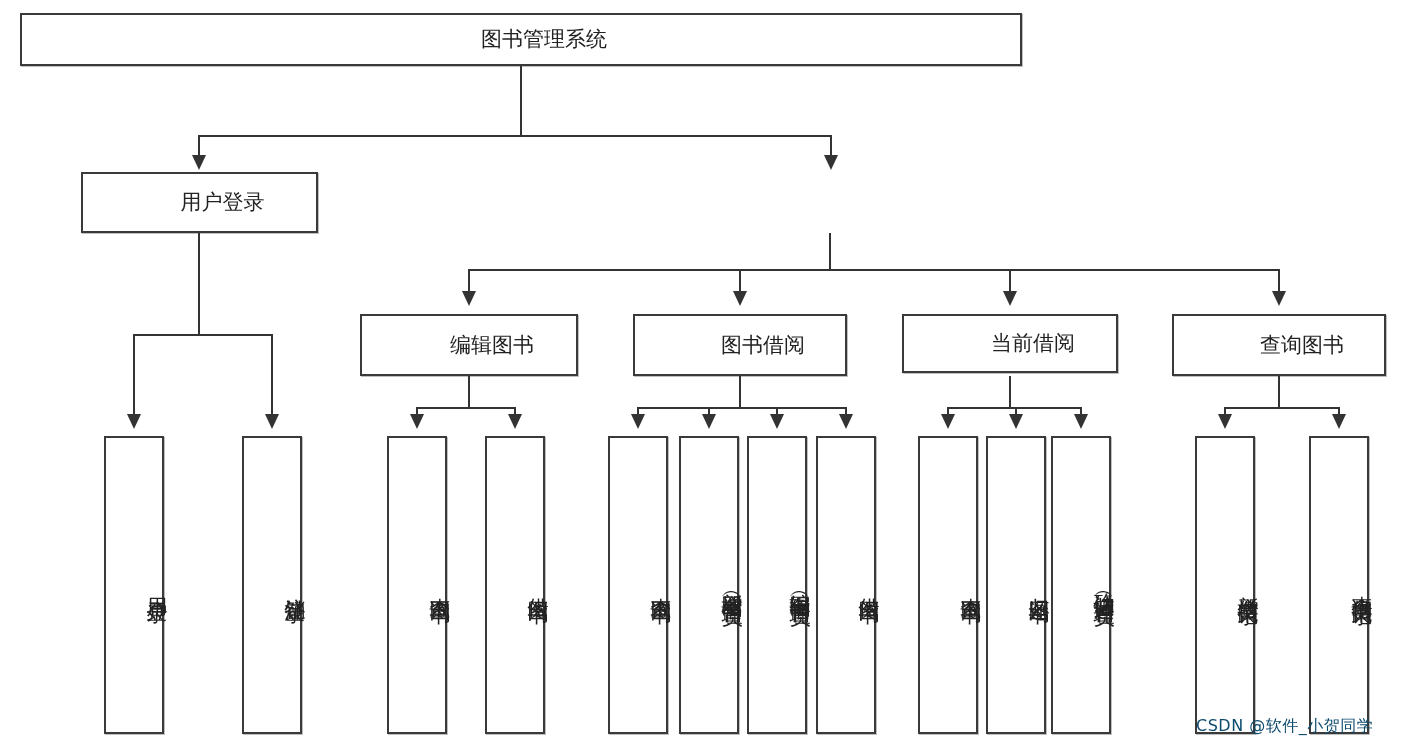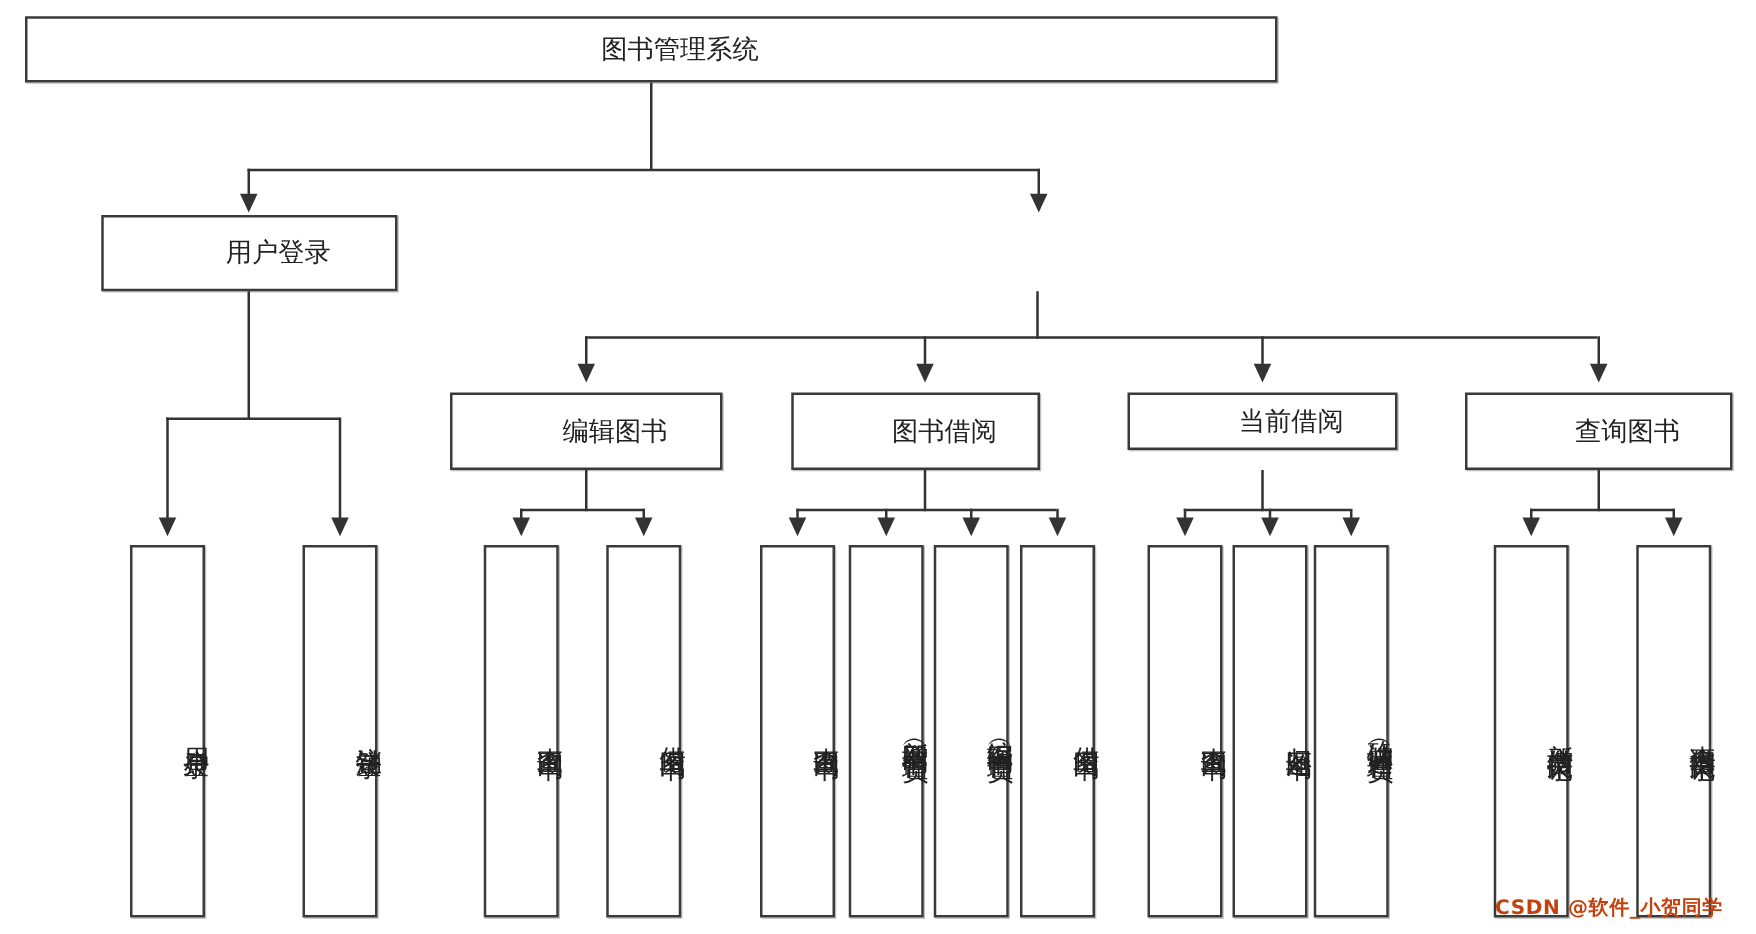--- a/index.html
+++ b/index.html
@@ -42,24 +42,23 @@
   .arrow{
     position:absolute;
     width:0;height:0;
     border-left:7px solid transparent;
     border-right:7px solid transparent;
     border-top:15px solid #333;
   }
   .watermark{
     position:absolute;
     font-size:16px;
-    color:#c2410c;
+    color:#0c4a6e;
     white-space:nowrap;
     letter-spacing:0.5px;
-    font-weight:bold;
   }
 </style>
 </head>
 <body>
 
 <div id="stage">
 
   <div class="node root h-node" style="left:20px;top:13px;width:1002px;height:53px;">
     <span class="lbl">图书管理系统</span>
   </div>
@@ -97,24 +96,24 @@
   <div class="edge v" style="left:1009px;top:269px;height:24px;"></div>
   <div class="edge v" style="left:1278px;top:269px;height:24px;"></div>
   <div class="arrow" style="left:462px;top:291px;"></div>
   <div class="arrow" style="left:733px;top:291px;"></div>
   <div class="arrow" style="left:1003px;top:291px;"></div>
   <div class="arrow" style="left:1272px;top:291px;"></div>
 
   <div class="node h-node" style="left:360px;top:314px;width:218px;height:62px;">
     <span class="lbl">编辑图书</span>
   </div>
-  <div class="node h-node" style="left:633px;top:314px;width:199px;height:62px;">
+  <div class="node h-node" style="left:633px;top:314px;width:214px;height:62px;">
     <span class="lbl">图书借阅</span>
   </div>
-  <div class="node h-node" style="left:902px;top:314px;width:216px;height:46px;">
+  <div class="node h-node" style="left:902px;top:314px;width:216px;height:59px;">
     <span class="lbl">当前借阅</span>
   </div>
   <div class="node h-node" style="left:1172px;top:314px;width:214px;height:62px;">
     <span class="lbl">查询图书</span>
   </div>
 
   <div class="edge v" style="left:468px;top:376px;height:33px;"></div>
   <div class="edge h" style="left:416px;top:407px;width:100px;"></div>
   <div class="edge v" style="left:416px;top:407px;height:10px;"></div>
   <div class="edge v" style="left:514px;top:407px;height:10px;"></div>

